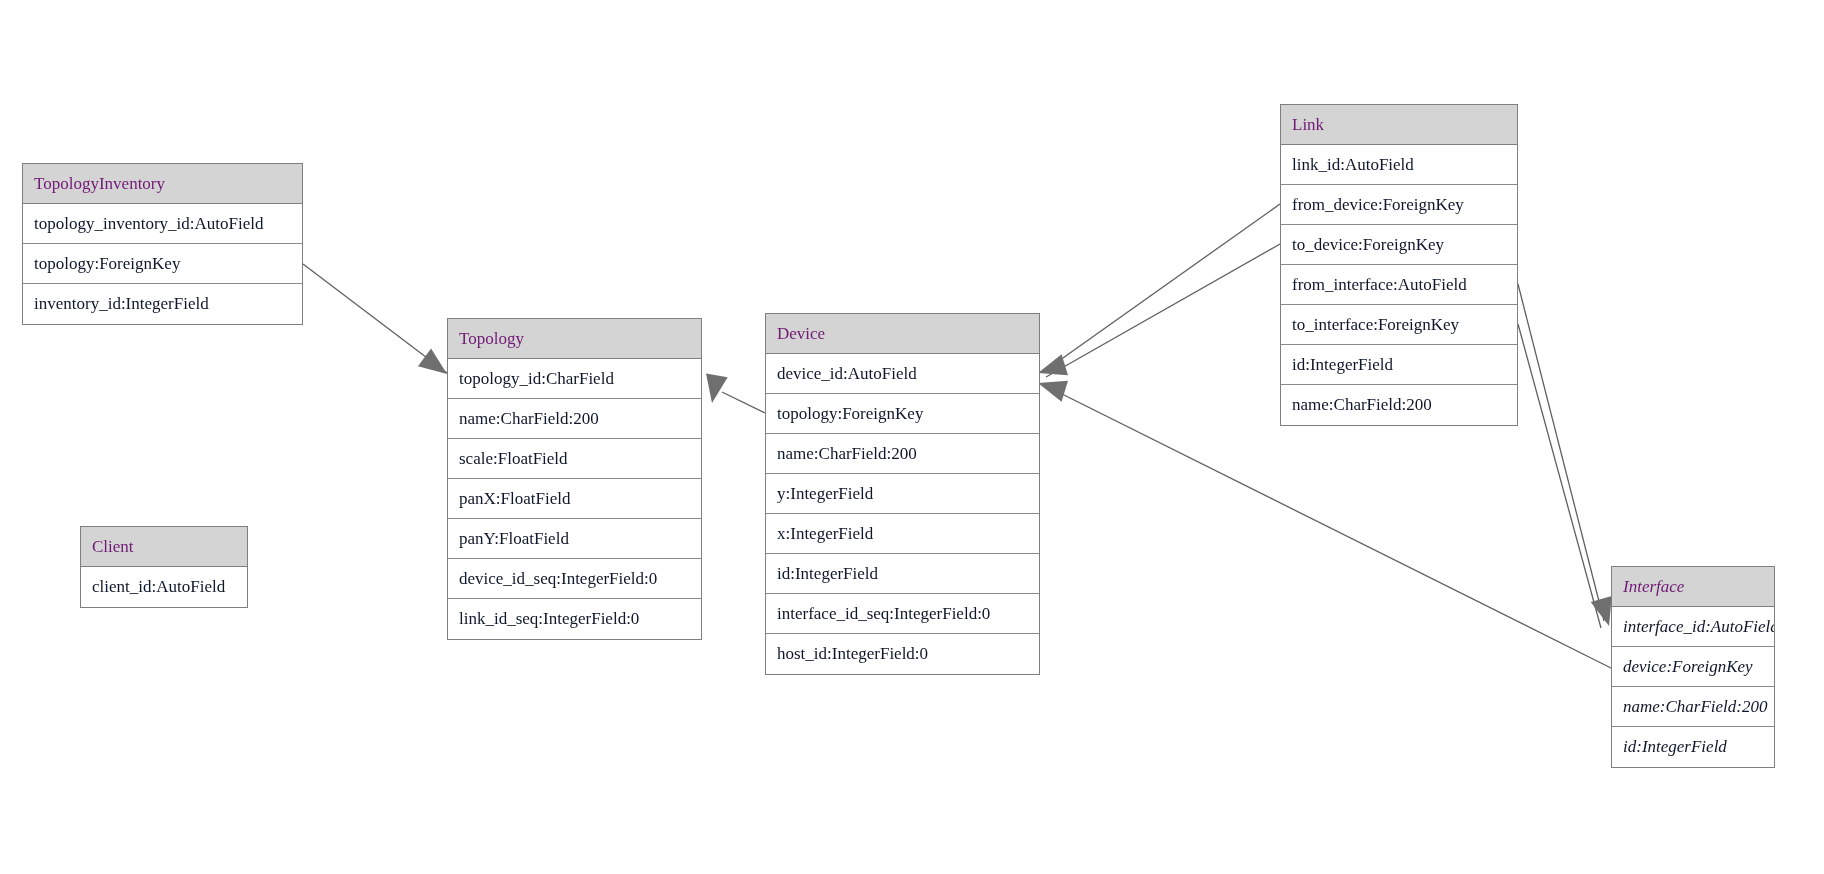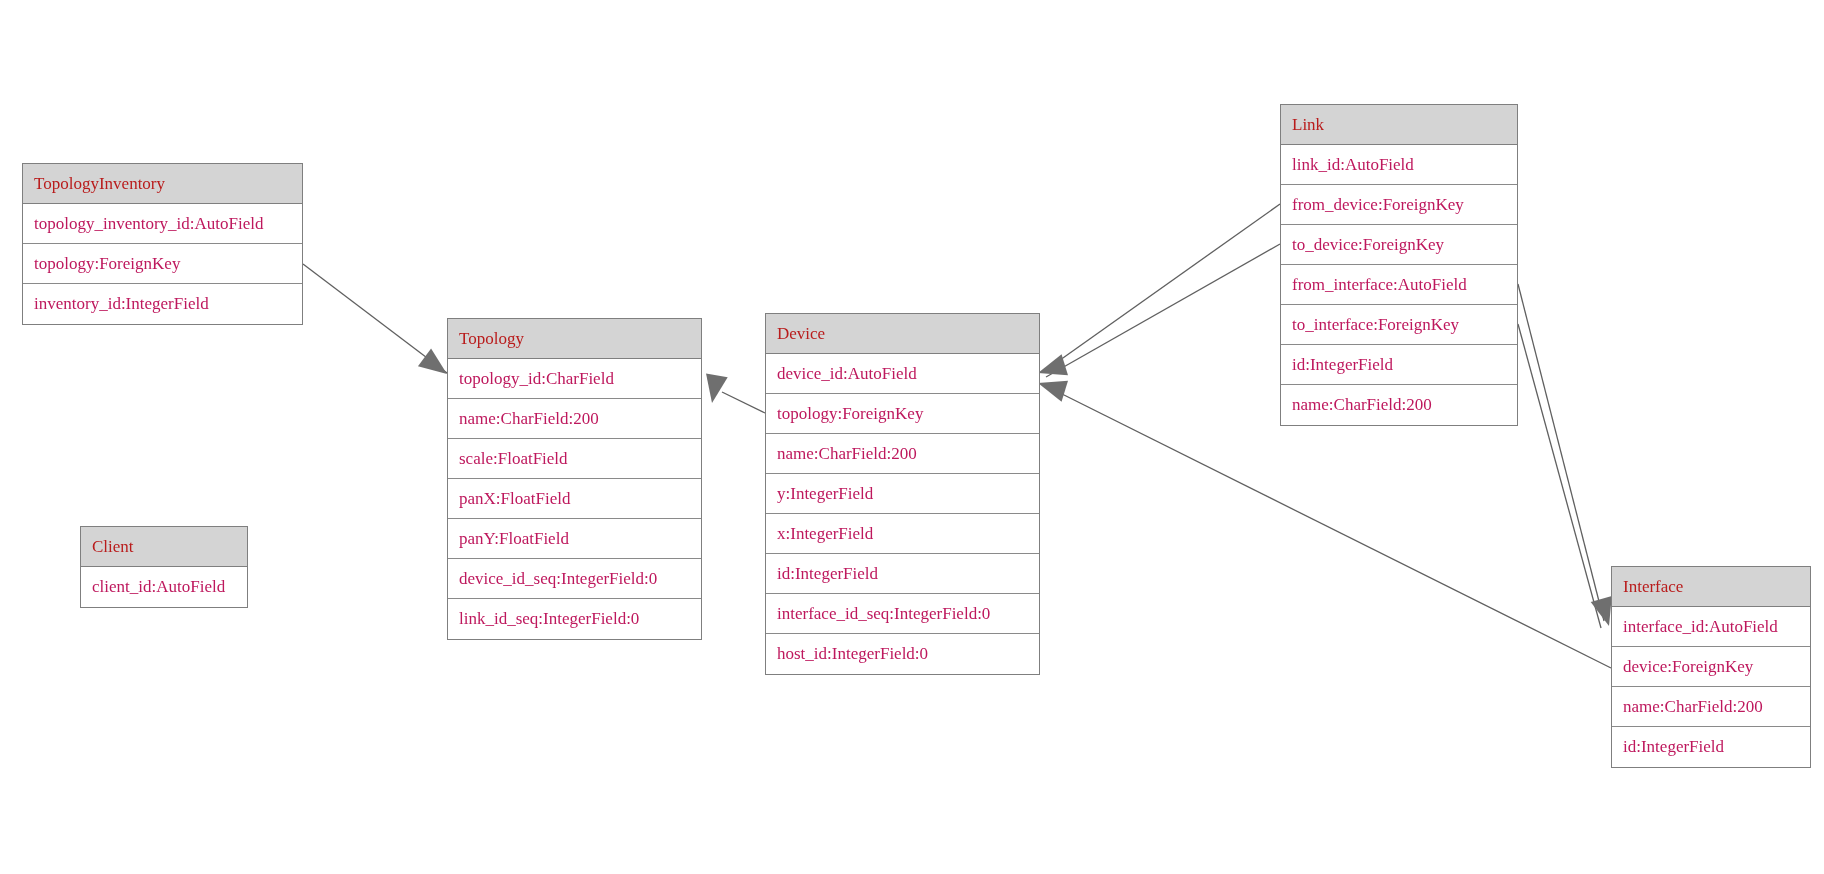--- a/index.html
+++ b/index.html
@@ -20,31 +20,31 @@
     z-index: 2;
   }
   .entity-header {
     box-sizing: border-box;
     height: 40px;
     line-height: 39px;
     padding: 0 11px;
     background: #d4d4d4;
     border-bottom: 1.5px solid #7f7f7f;
     font-size: 17px;
-    color: #b91c1c;
+    color: #701a75;
     white-space: nowrap;
     overflow: hidden;
   }
   .entity-row {
     box-sizing: border-box;
     height: 40px;
     line-height: 39px;
     padding: 0 11px;
     font-size: 17px;
-    color: #be185d;
+    color: #0f172a;
     border-bottom: 1px solid #8a8a8a;
     white-space: nowrap;
     overflow: hidden;
     background: #ffffff;
   }
   .entity-row:last-child { border-bottom: none; }
 </style>
 </head>
 <body>
 
@@ -97,20 +97,20 @@
     <div class="entity" style="left: 1280px; top: 104px; width: 238px;">
       <div class="entity-header">Link</div>
       <div class="entity-row">link_id:AutoField</div>
       <div class="entity-row">from_device:ForeignKey</div>
       <div class="entity-row">to_device:ForeignKey</div>
       <div class="entity-row">from_interface:AutoField</div>
       <div class="entity-row">to_interface:ForeignKey</div>
       <div class="entity-row">id:IntegerField</div>
       <div class="entity-row">name:CharField:200</div>
     </div>
-    <div class="entity" style="left: 1611px; top: 566px; width: 200px;">
+    <div class="entity" style="left: 1611px; top: 566px; width: 164px; font-style: italic;">
       <div class="entity-header">Interface</div>
       <div class="entity-row">interface_id:AutoField</div>
       <div class="entity-row">device:ForeignKey</div>
       <div class="entity-row">name:CharField:200</div>
       <div class="entity-row">id:IntegerField</div>
     </div>
   </div>
 
 </body></html>

